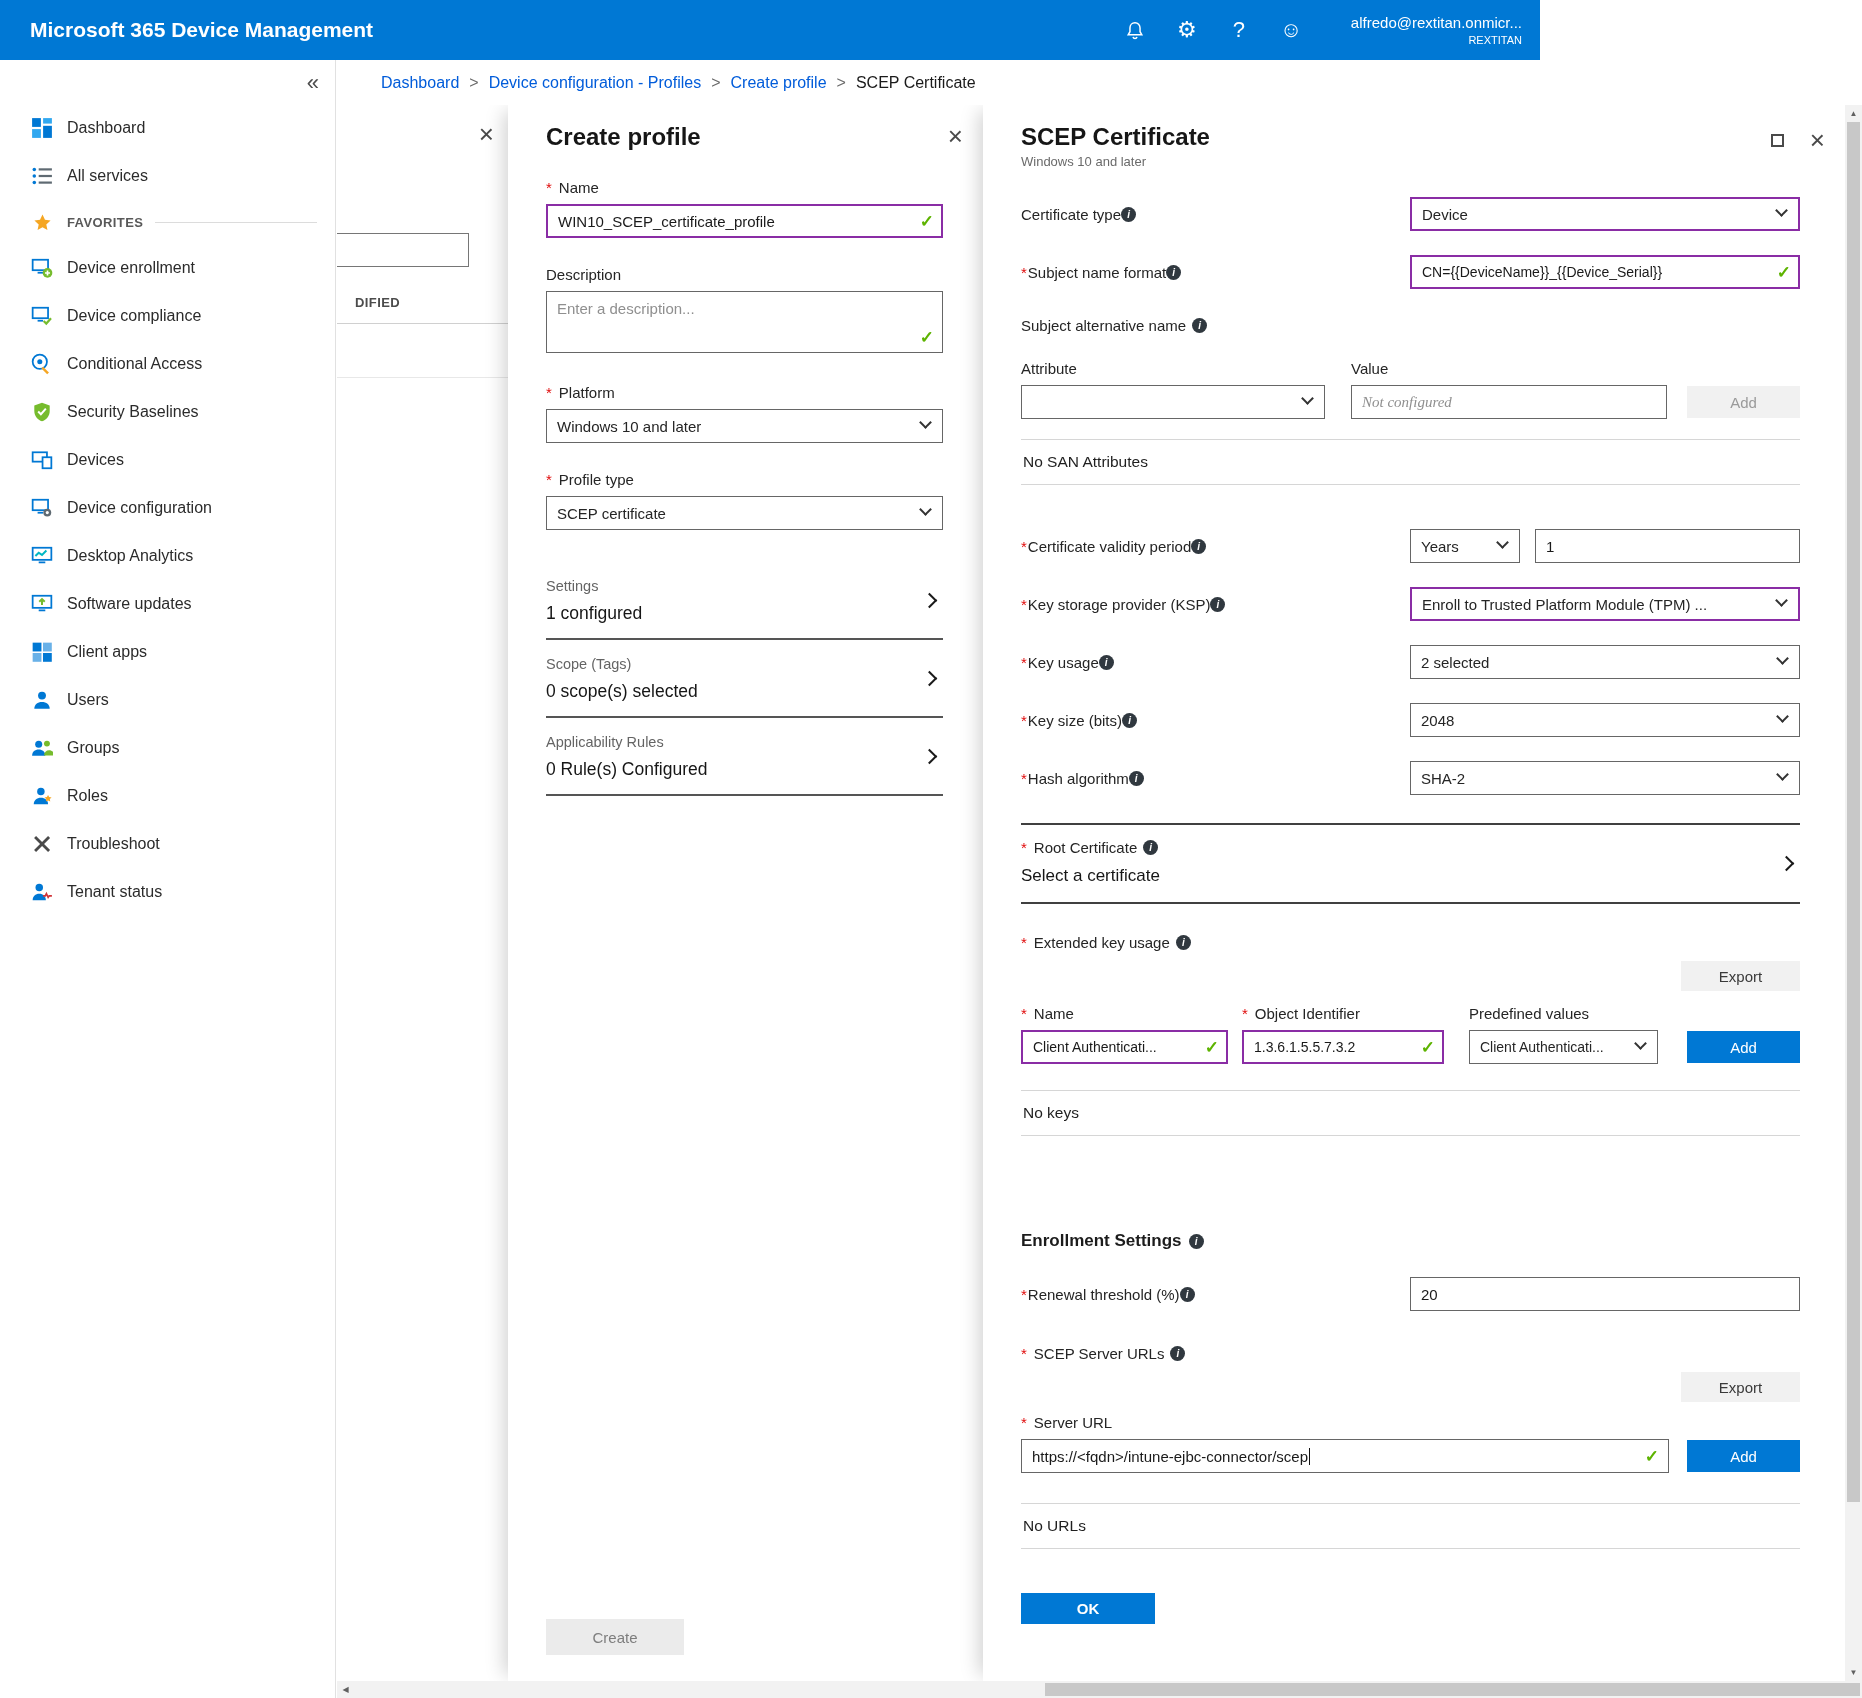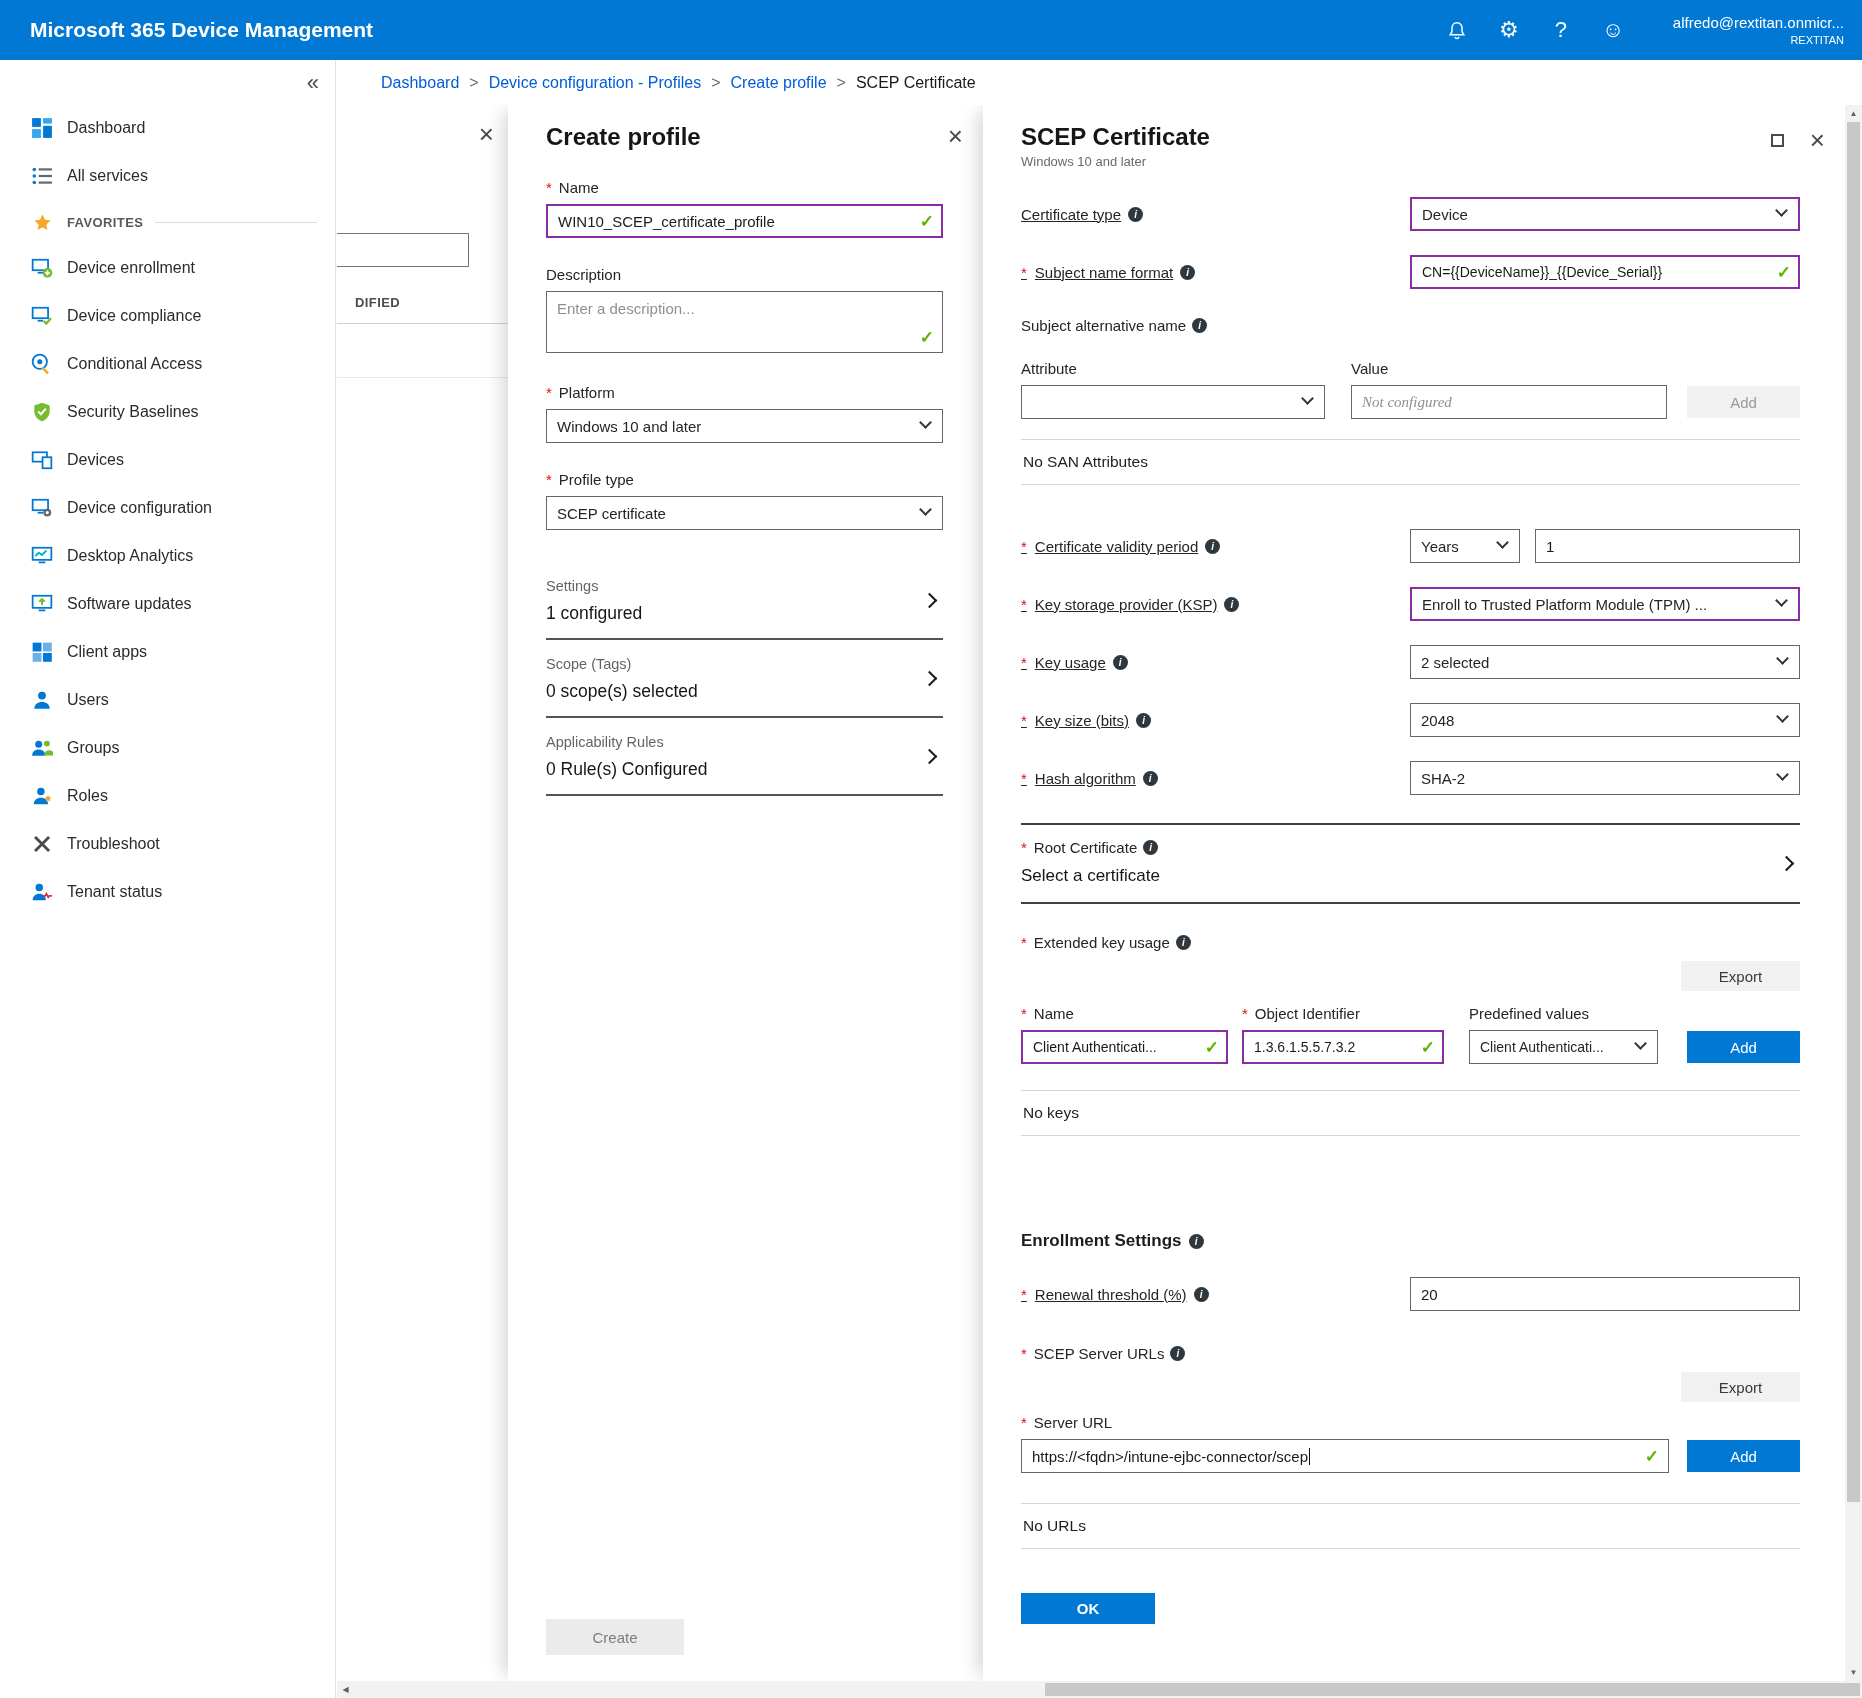--- a/index.html
+++ b/index.html
@@ -3,21 +3,21 @@
 <meta charset="utf-8">
 <style>
   * { box-sizing: border-box; }
   html,body { margin:0; padding:0; }
   body {
     width:1862px; height:1698px; position:relative; overflow:hidden;
     font-family:"Liberation Sans", sans-serif; font-size:15px; color:#252525; background:#fff;
   }
 
   
-  .topbar { position:absolute; top:0; left:0; width:1862px; height:60px; background:#0078d4; color:#fff;
+  .topbar { position:absolute; top:0; left:0; width:1540px; height:60px; background:#0078d4; color:#fff;
             display:flex; align-items:center; padding:0 12px 0 30px; z-index:10; }
   .topbar-title { font-size:21px; font-weight:bold; }
   .topbar-spacer { flex:1; }
   .topbar-icon { width:52px; text-align:center; font-size:22px; line-height:60px; color:#fff; cursor:pointer; }
   .topbar-icon svg { vertical-align:middle; }
   .topbar-user { text-align:right; margin-left:34px; margin-right:6px; line-height:1.3; cursor:pointer; }
   .topbar-user .email { font-size:15px; }
   .topbar-user .tenant { font-size:11px; }
 
   
@@ -101,21 +101,21 @@
   .section .arrow { position:absolute; right:8px; top:50%; margin-top:-7px; }
 
   .btn { height:32px; border:none; font:inherit; font-size:15px; cursor:pointer; }
   .btn-blue { background:#0078d4; color:#fff; }
   .btn-gray { background:#f1f1f1; color:#9a9a9a; }
   .btn-export { background:#f1f1f1; color:#3a3a3a; }
   .btn-create { width:138px; height:36px; background:#ebebeb; color:#7d7d7d; border:none; font:inherit; font-size:15px; }
   .cp-footer { position:absolute; left:38px; bottom:26px; }
 
   .frow { display:flex; align-items:center; margin-top:24px; }
-  .frow .lblcol { width:389px; flex:none; display:flex; align-items:center; gap:7px; padding-right:12px;text-decoration:underline; }
+  .frow .lblcol { width:389px; flex:none; display:flex; align-items:center; padding-right:12px; }
   .frow .ctlcol { width:390px; flex:none; }
 
   .divider { height:1px; background:#d6d6d6; }
   .divider-dark { height:2px; background:#404040; }
   .empty-row { padding:13px 2px; font-size:15.5px; color:#1f1f1f; }
 
   .san-row { display:flex; align-items:center; margin-top:8px; }
   .eku-lblrow { display:flex; margin-top:14px; }
   .eku-row { display:flex; align-items:center; margin-top:8px; }
   .export-row { display:flex; justify-content:flex-end; margin-top:10px; }

